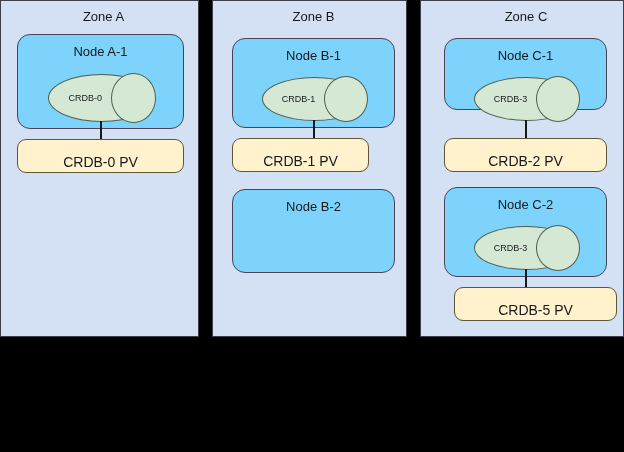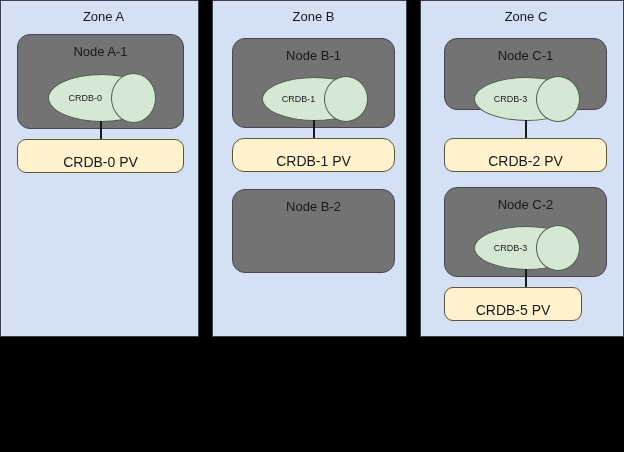--- a/index.html
+++ b/index.html
@@ -40,21 +40,21 @@
     font-size: 13px;
     color: #16191d;
     line-height: 16px;
     white-space: nowrap;
     padding-left: 8px;
   }
 
   
   .node {
     position: absolute;
-    background: #737373;
+    background: #7dd3fc;
     border: 1px solid #4a4456;
     border-radius: 13px;
     box-sizing: border-box;
   }
   .node-title {
     position: absolute;
     top: 9px;
     left: 0;
     right: 0;
     text-align: center;
@@ -162,21 +162,21 @@
       <div class="node-title">Node B-1</div>
       <div class="cyl" style="left:29px; top:38px; width:105px; height:44px;">
         <div class="cyl-body"></div>
         <div class="cyl-cap"></div>
         <div class="cyl-label">CRDB-1</div>
       </div>
     </div>
 
     <div class="connector" style="left:100px; top:119px; height:18px;"></div>
 
-    <div class="pv" style="left:19px; top:137px; width:163px; height:34px;border-radius:12px;">
+    <div class="pv" style="left:19px; top:137px; width:137px; height:34px;">
       <span class="pv-label">CRDB-1 PV</span>
     </div>
 
     <div class="node" style="left:19px; top:188px; width:163px; height:84px;">
       <div class="node-title">Node B-2</div>
     </div>
   </div>
 
   <div class="zone" style="left:420px; top:0px; width:204px; height:337px;">
     <div class="zone-title">Zone C</div>
@@ -200,18 +200,18 @@
       <div class="node-title">Node C-2</div>
       <div class="cyl" style="left:29px; top:38px; width:105px; height:44px;">
         <div class="cyl-body"></div>
         <div class="cyl-cap"></div>
         <div class="cyl-label">CRDB-3</div>
       </div>
     </div>
 
     <div class="connector" style="left:104px; top:268px; height:18px;"></div>
 
-    <div class="pv" style="left:23px; top:286px; width:138px; height:34px;">
+    <div class="pv" style="left:33px; top:286px; width:163px; height:34px;">
       <span class="pv-label">CRDB-5 PV</span>
     </div>
   </div>
 
 </div>
 
 </body></html>

